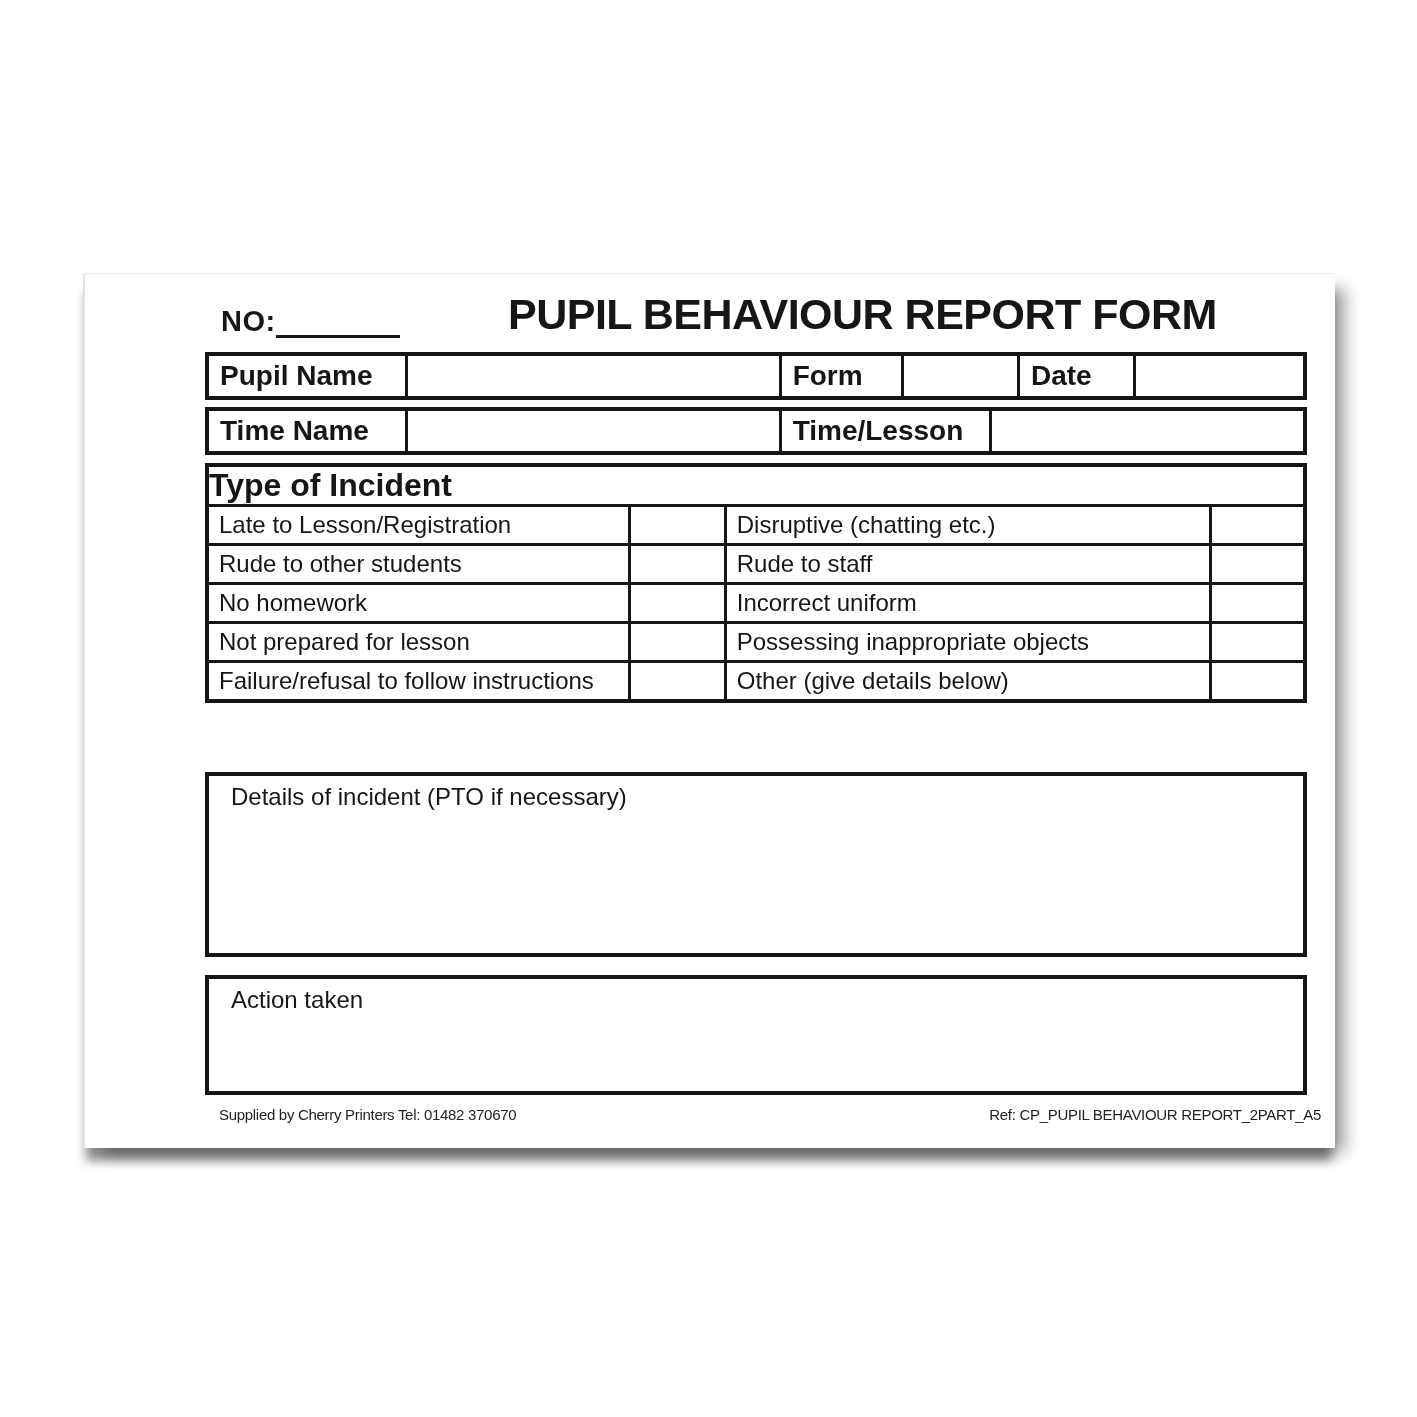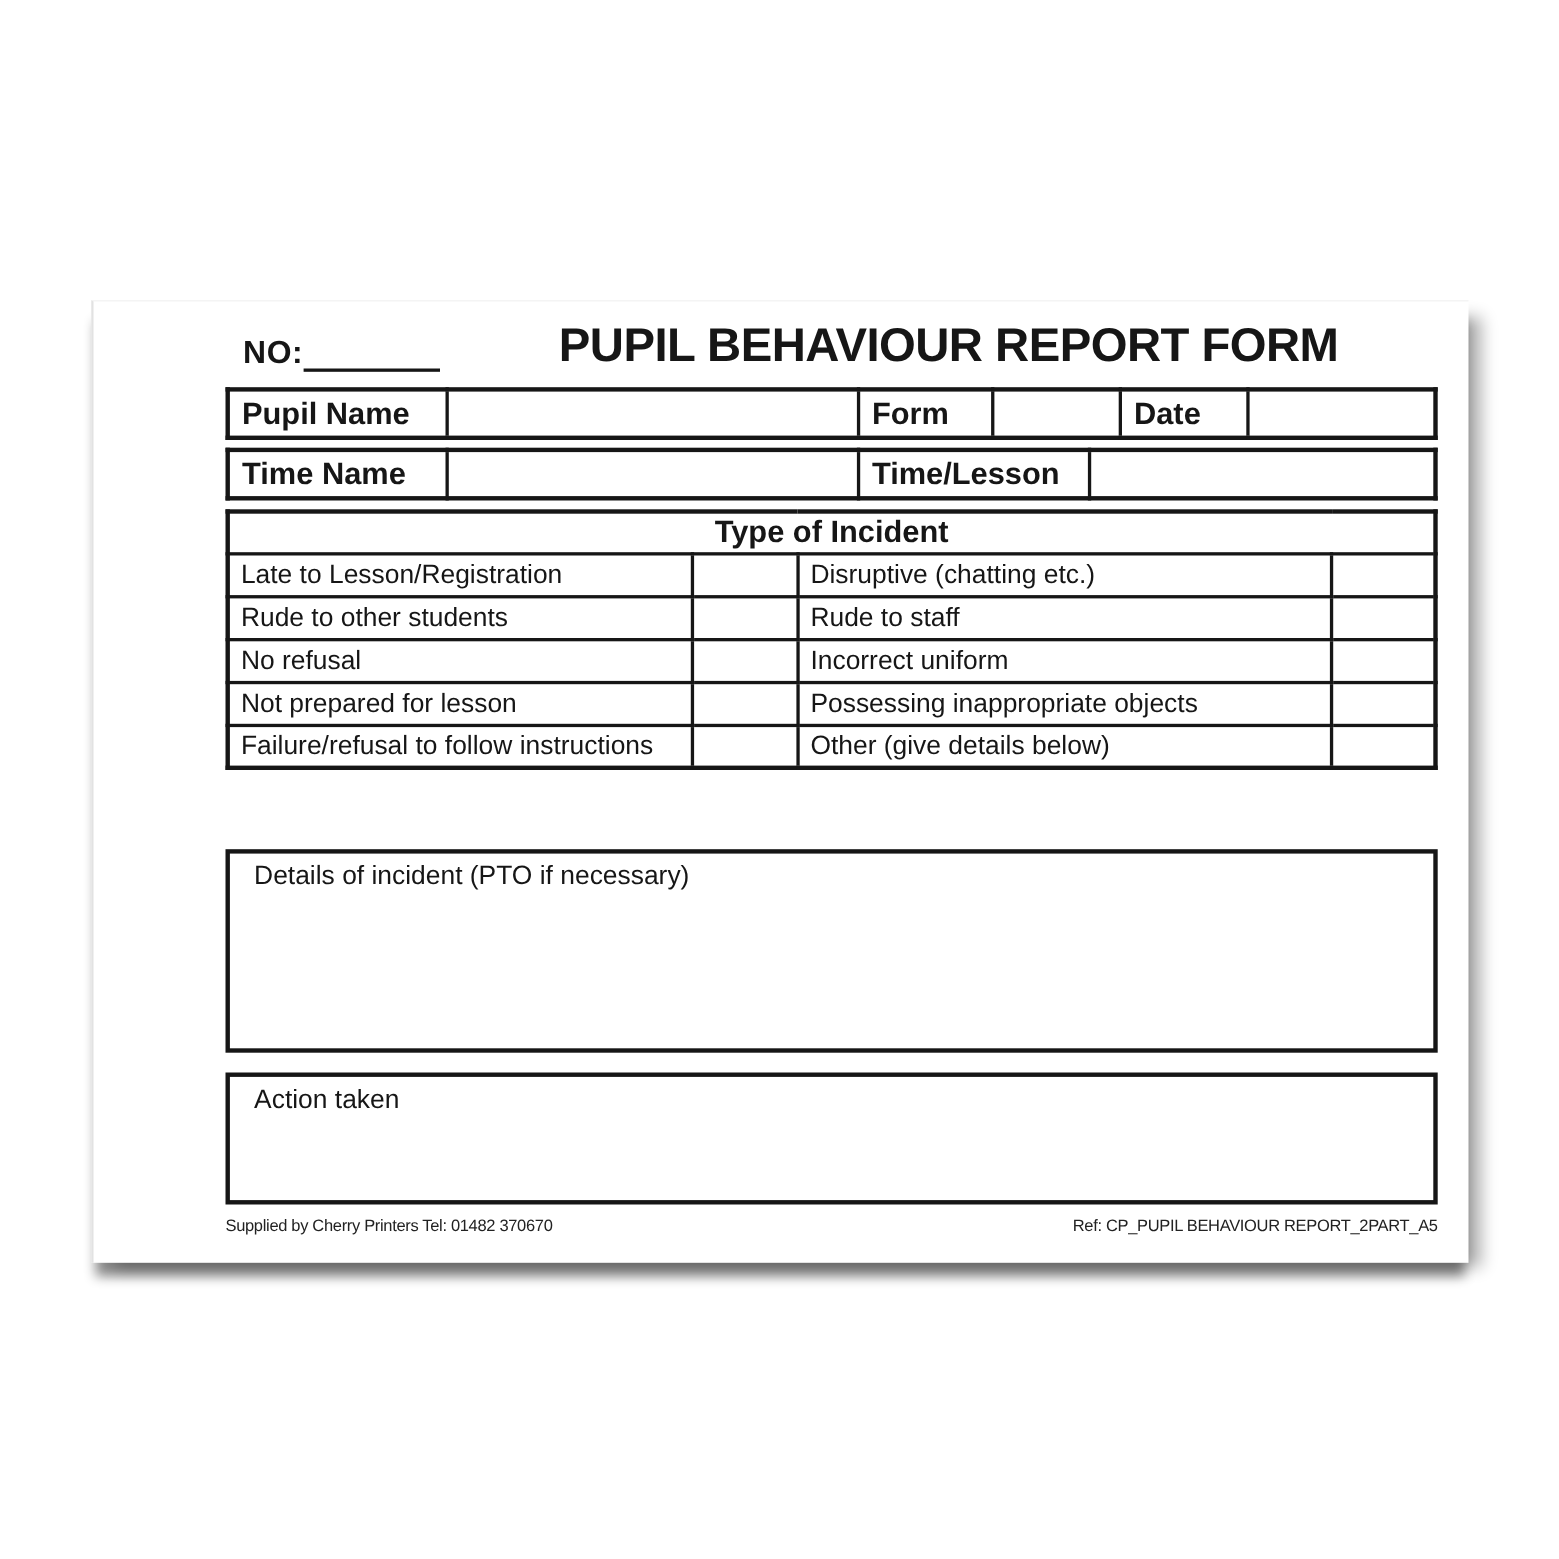--- a/index.html
+++ b/index.html
@@ -49,35 +49,35 @@
   .ftable td { border:3px solid #161616; background:#fff; }
   .t1 { top:78px; }
   .t2 { top:133px; }
   .t1 td, .t2 td { height:44px; }
   .lbl {
     font-weight:bold; font-size:28px;
     padding-left:11px; white-space:nowrap;
   }
   .incident { top:189px; }
   .incident .hdr td {
-    height:38px; font-weight:bold; font-size:28px; text-align:center;
+    height:38px; font-weight:bold; font-size:32px; text-align:left;
   }
   .incident .row td { height:39px; }
   .ilbl { font-size:24px; padding-left:10px; white-space:nowrap; }
   
   .bigbox {
     position:absolute; left:120px; width:1102px;
     border:4px solid #161616; background:#fff;
     font-size:24px; padding:7px 22px;
   }
   .details-box { top:498px; height:185px; }
   .action-box  { top:701px; height:120px; }
   
   .paper-footer {
-    position:absolute; left:120px; top:832px; width:1102px;
+    position:absolute; left:134px; top:832px; width:1102px;
     display:flex; justify-content:space-between;
     font-size:15px; letter-spacing:-0.3px; color:#222;
   }
 </style>
 </head>
 <body>
 
 <div class="stage">
   <div class="paper">
 
@@ -141,21 +141,21 @@
         <td class="ilbl">Disruptive (chatting etc.)</td>
         <td></td>
       </tr>
       <tr class="row">
         <td class="ilbl">Rude to other students</td>
         <td></td>
         <td class="ilbl">Rude to staff</td>
         <td></td>
       </tr>
       <tr class="row">
-        <td class="ilbl">No refusal</td>
+        <td class="ilbl">No homework</td>
         <td></td>
         <td class="ilbl">Incorrect uniform</td>
         <td></td>
       </tr>
       <tr class="row">
         <td class="ilbl">Not prepared for lesson</td>
         <td></td>
         <td class="ilbl">Possessing inappropriate objects</td>
         <td></td>
       </tr>

